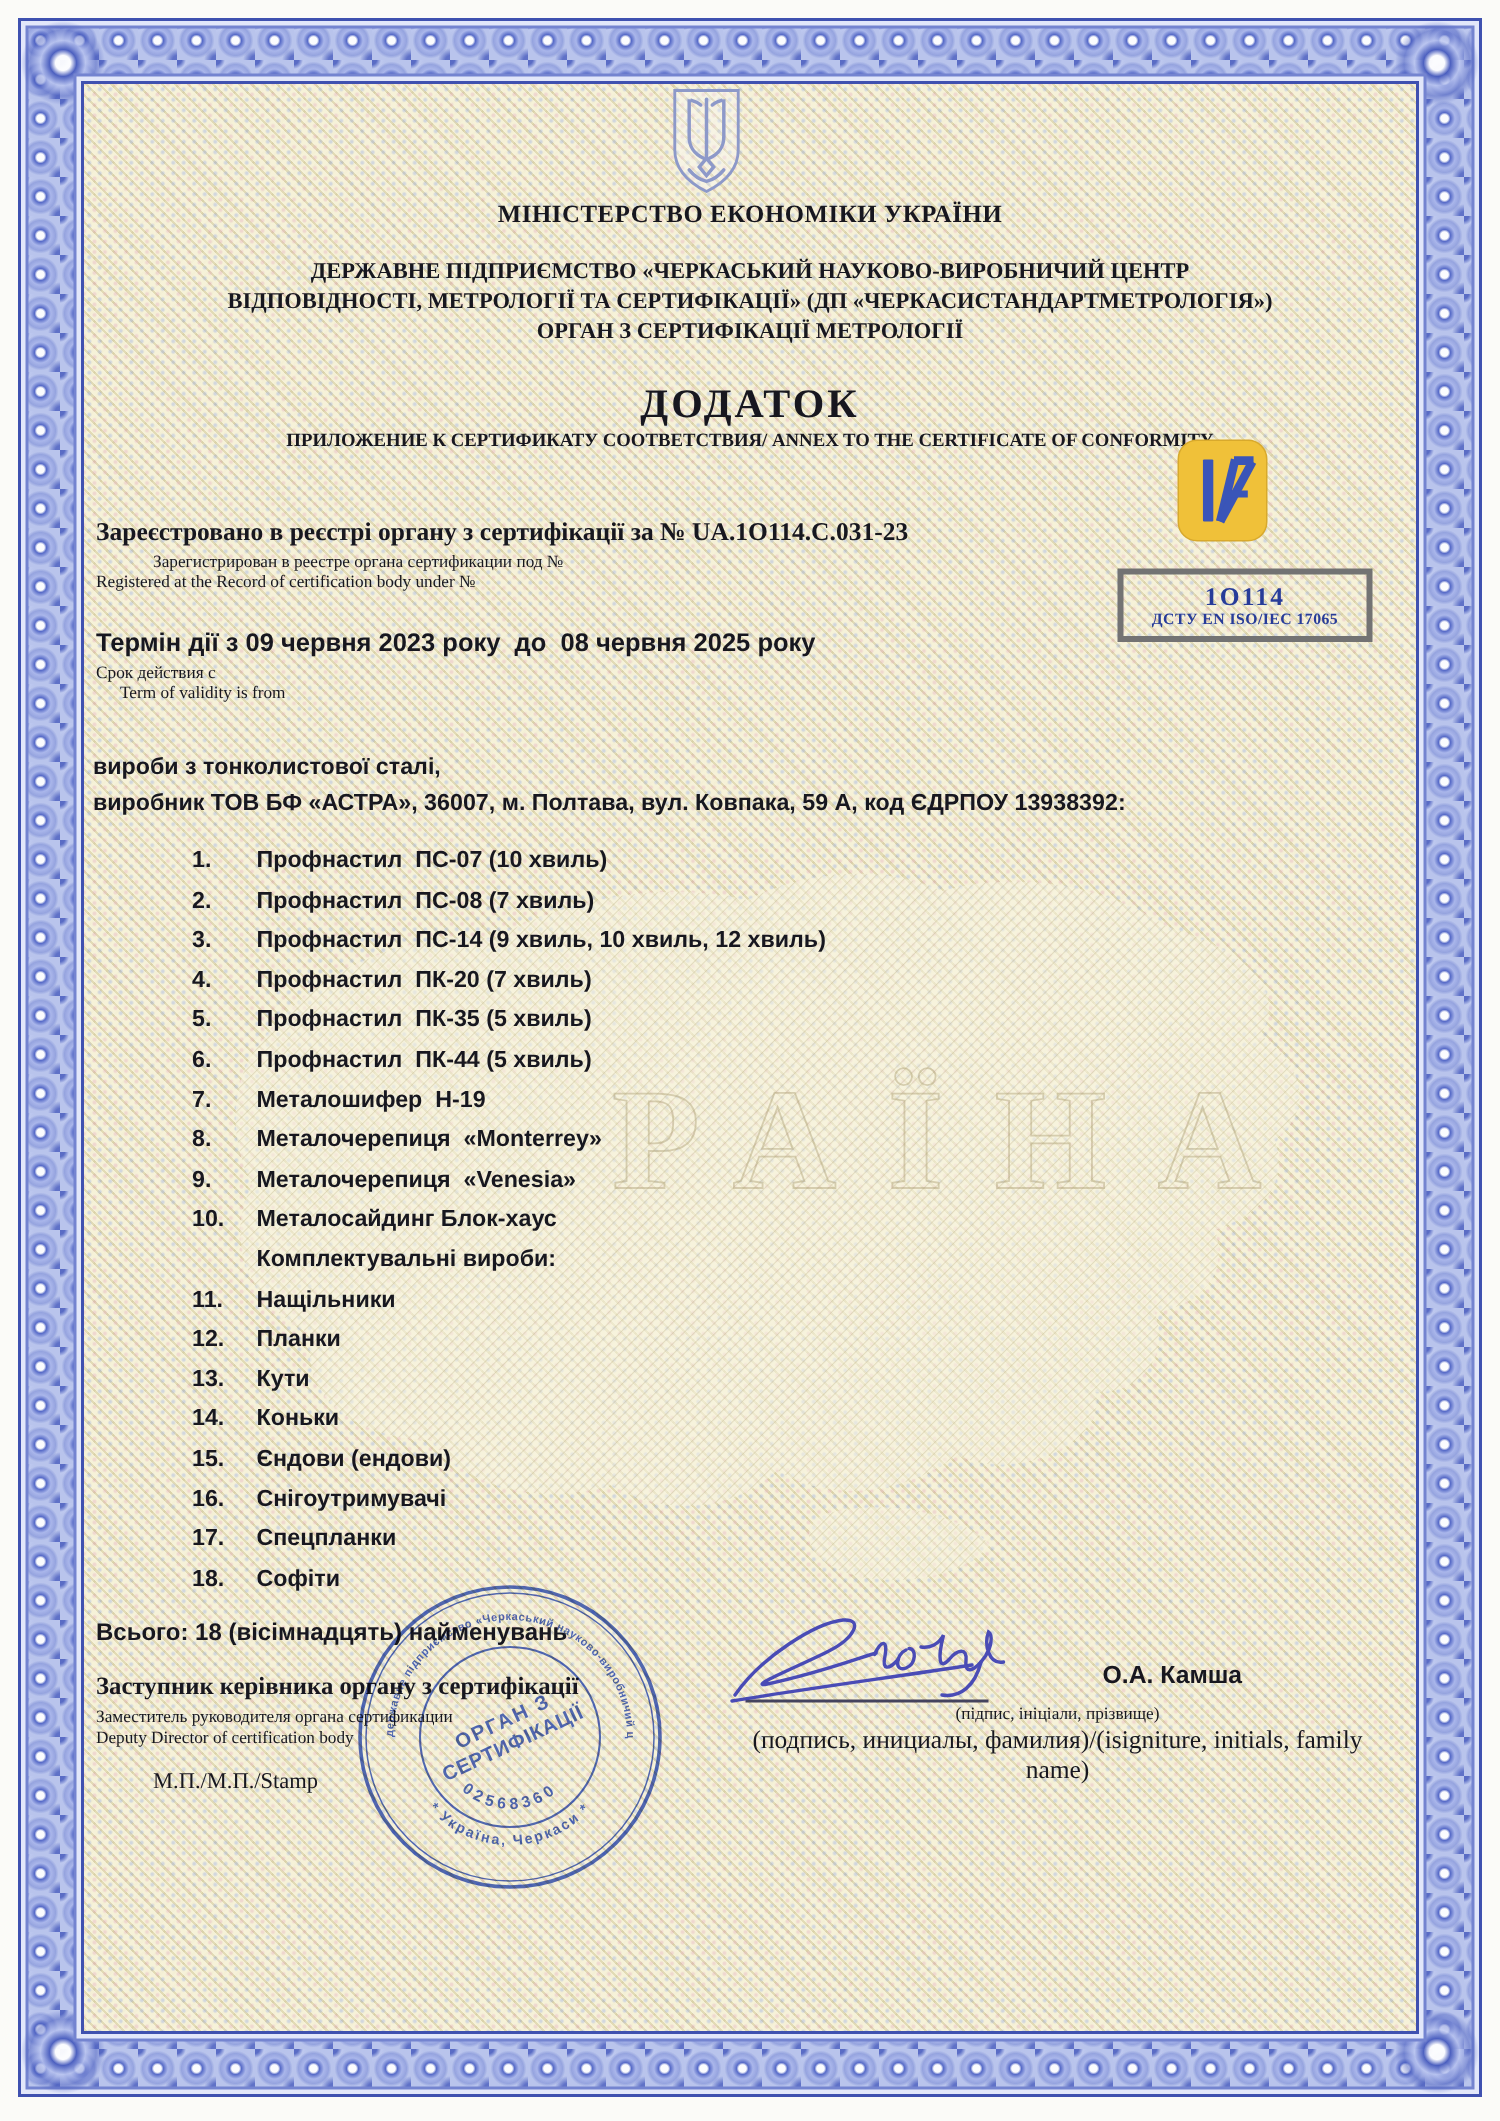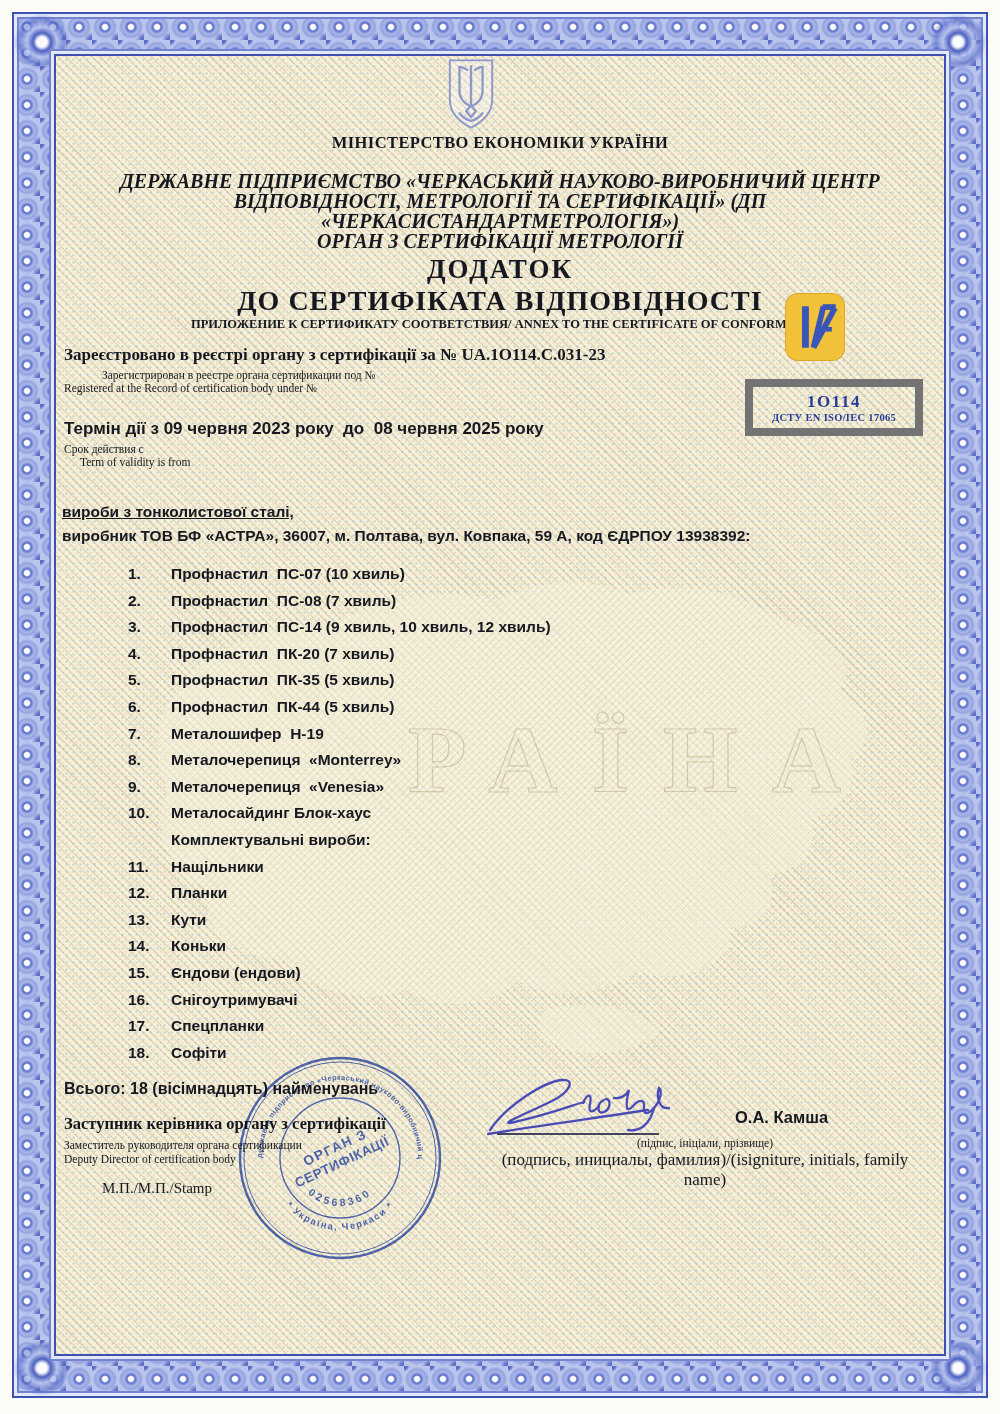--- a/index.html
+++ b/index.html
@@ -49,47 +49,47 @@
   }
 
   .content{position:absolute;inset:0;}
   .abs{position:absolute;}
   .sans{font-family:"Liberation Sans","DejaVu Sans",sans-serif;}
   .pre{white-space:pre;}
 
   
   .hdr{left:60px;right:60px;top:133px;text-align:center;line-height:20px;}
   .hdr .l1{font-size:16.5px;font-weight:bold;letter-spacing:.4px;margin-bottom:18px;}
-  .hdr .l2,.hdr .l3,.hdr .l4{font-size:20px;font-weight:bold;font-style:italic;}
+  .hdr .l2,.hdr .l3,.hdr .l4{font-size:15px;font-weight:bold;}
 
   
   .titleblock{left:60px;right:60px;top:253px;text-align:center;}
   .titleblock .main{font-size:27px;font-weight:bold;letter-spacing:2px;line-height:32px;}
   .titleblock .sub{font-size:28px;font-weight:bold;letter-spacing:1px;line-height:31px;}
   .titleblock .trans{font-size:12.5px;font-weight:bold;line-height:17px;}
 
   
   .badge{left:786px;top:294px;width:58px;height:66px;background:#f0c139;border-radius:12px;
          box-shadow:0 0 0 1px #d8a92c;display:flex;align-items:center;justify-content:center;}
-  .codebox{left:745px;top:379px;width:162px;height:41px;border:8px solid #737373;
+  .codebox{left:745px;top:379px;width:162px;height:41px;border:4px solid #737373;
            display:flex;flex-direction:column;align-items:center;justify-content:center;
            color:#273c99;font-weight:bold;}
   .codebox .c1{font-size:17px;letter-spacing:1.5px;line-height:19px;}
   .codebox .c2{font-size:10.5px;line-height:13px;letter-spacing:.3px;}
 
   
   .regmain{left:64px;top:345px;font-size:17px;font-weight:bold;}
   .regru{left:64px;top:369px;font-size:11.5px;padding-left:38px;}
   .regen{left:64px;top:382px;font-size:11.5px;}
   .valmain{left:64px;top:419px;font-size:17px;font-weight:bold;}
   .valru{left:64px;top:443px;font-size:11.5px;}
   .valen{left:80px;top:456px;font-size:11.5px;}
 
   
-  .intro1{left:62px;top:503px;font-size:15.5px;font-weight:bold;text-decoration:underline;}
+  .intro1{left:62px;top:503px;font-size:15.5px;font-weight:bold;}
   .intro2{left:62px;top:527px;font-size:15.5px;font-weight:bold;}
 
   
   #items{left:128px;top:565px;width:700px;}
   .item-row{display:flex;height:26.6px;align-items:flex-start;
             font-family:"Liberation Sans","DejaVu Sans",sans-serif;
             font-size:15.5px;font-weight:bold;}
   .item-num{width:32px;flex:none;}
   .item-label{margin-left:11px;white-space:pre;}
 
@@ -151,21 +151,20 @@
 
     <div class="abs hdr">
       <div class="l1">МІНІСТЕРСТВО ЕКОНОМІКИ УКРАЇНИ</div>
       <div class="l2">ДЕРЖАВНЕ ПІДПРИЄМСТВО «ЧЕРКАСЬКИЙ НАУКОВО-ВИРОБНИЧИЙ ЦЕНТР</div>
       <div class="l3">ВІДПОВІДНОСТІ, МЕТРОЛОГІЇ ТА СЕРТИФІКАЦІЇ» (ДП «ЧЕРКАСИСТАНДАРТМЕТРОЛОГІЯ»)</div>
       <div class="l4">ОРГАН З СЕРТИФІКАЦІЇ МЕТРОЛОГІЇ</div>
     </div>
 
     <div class="abs titleblock">
       <div class="main">ДОДАТОК</div>
-      <div class="sub">ДО СЕРТИФІКАТА ВІДПОВІДНОСТІ</div>
       <div class="trans">ПРИЛОЖЕНИЕ К СЕРТИФИКАТУ СООТВЕТСТВИЯ/ ANNEX TO THE CERTIFICATE OF CONFORMITY</div>
     </div>
 
     <div class="abs badge">
       <svg width="46" height="56" viewBox="0 0 60 68">
         <rect x="13" y="7" width="9" height="54" rx="1" fill="#3a55b8"></rect>
         <g stroke="#3a55b8" stroke-width="7.5" fill="none">
           <path d="M28,61 L41,7"></path>
           <path d="M28,61 L56,9"></path>
           <path d="M40,8 L57,8"></path>

